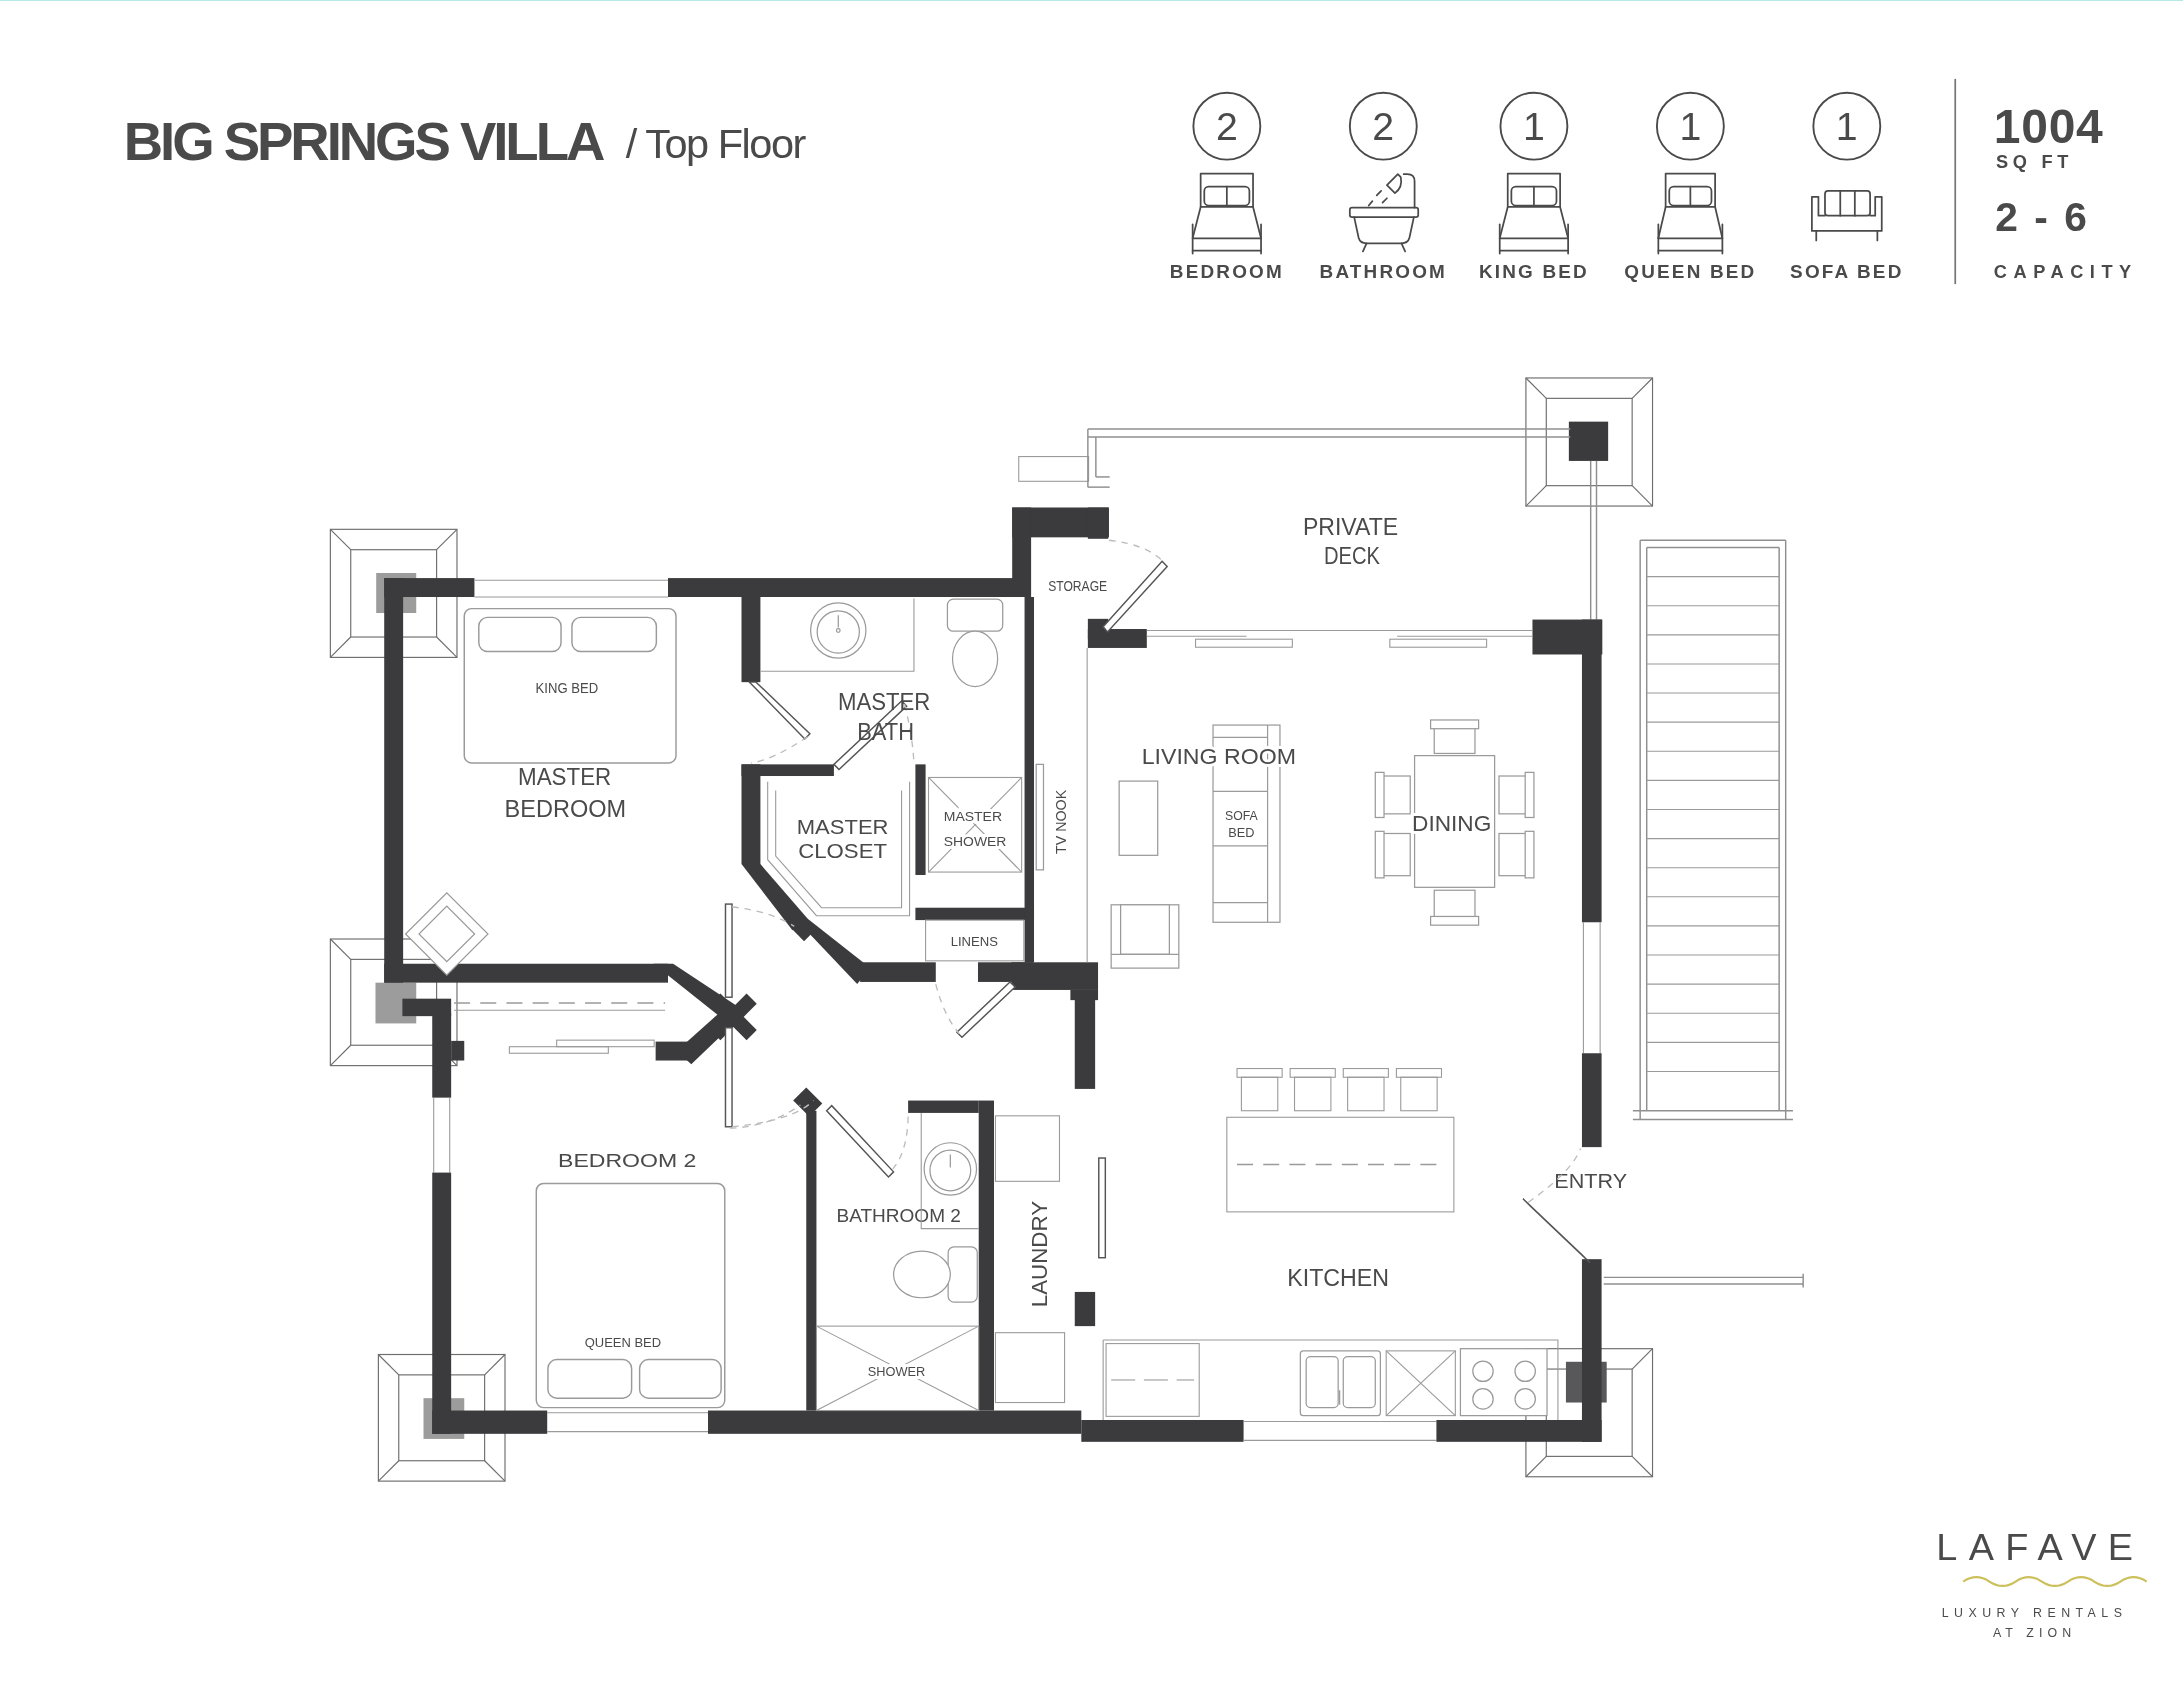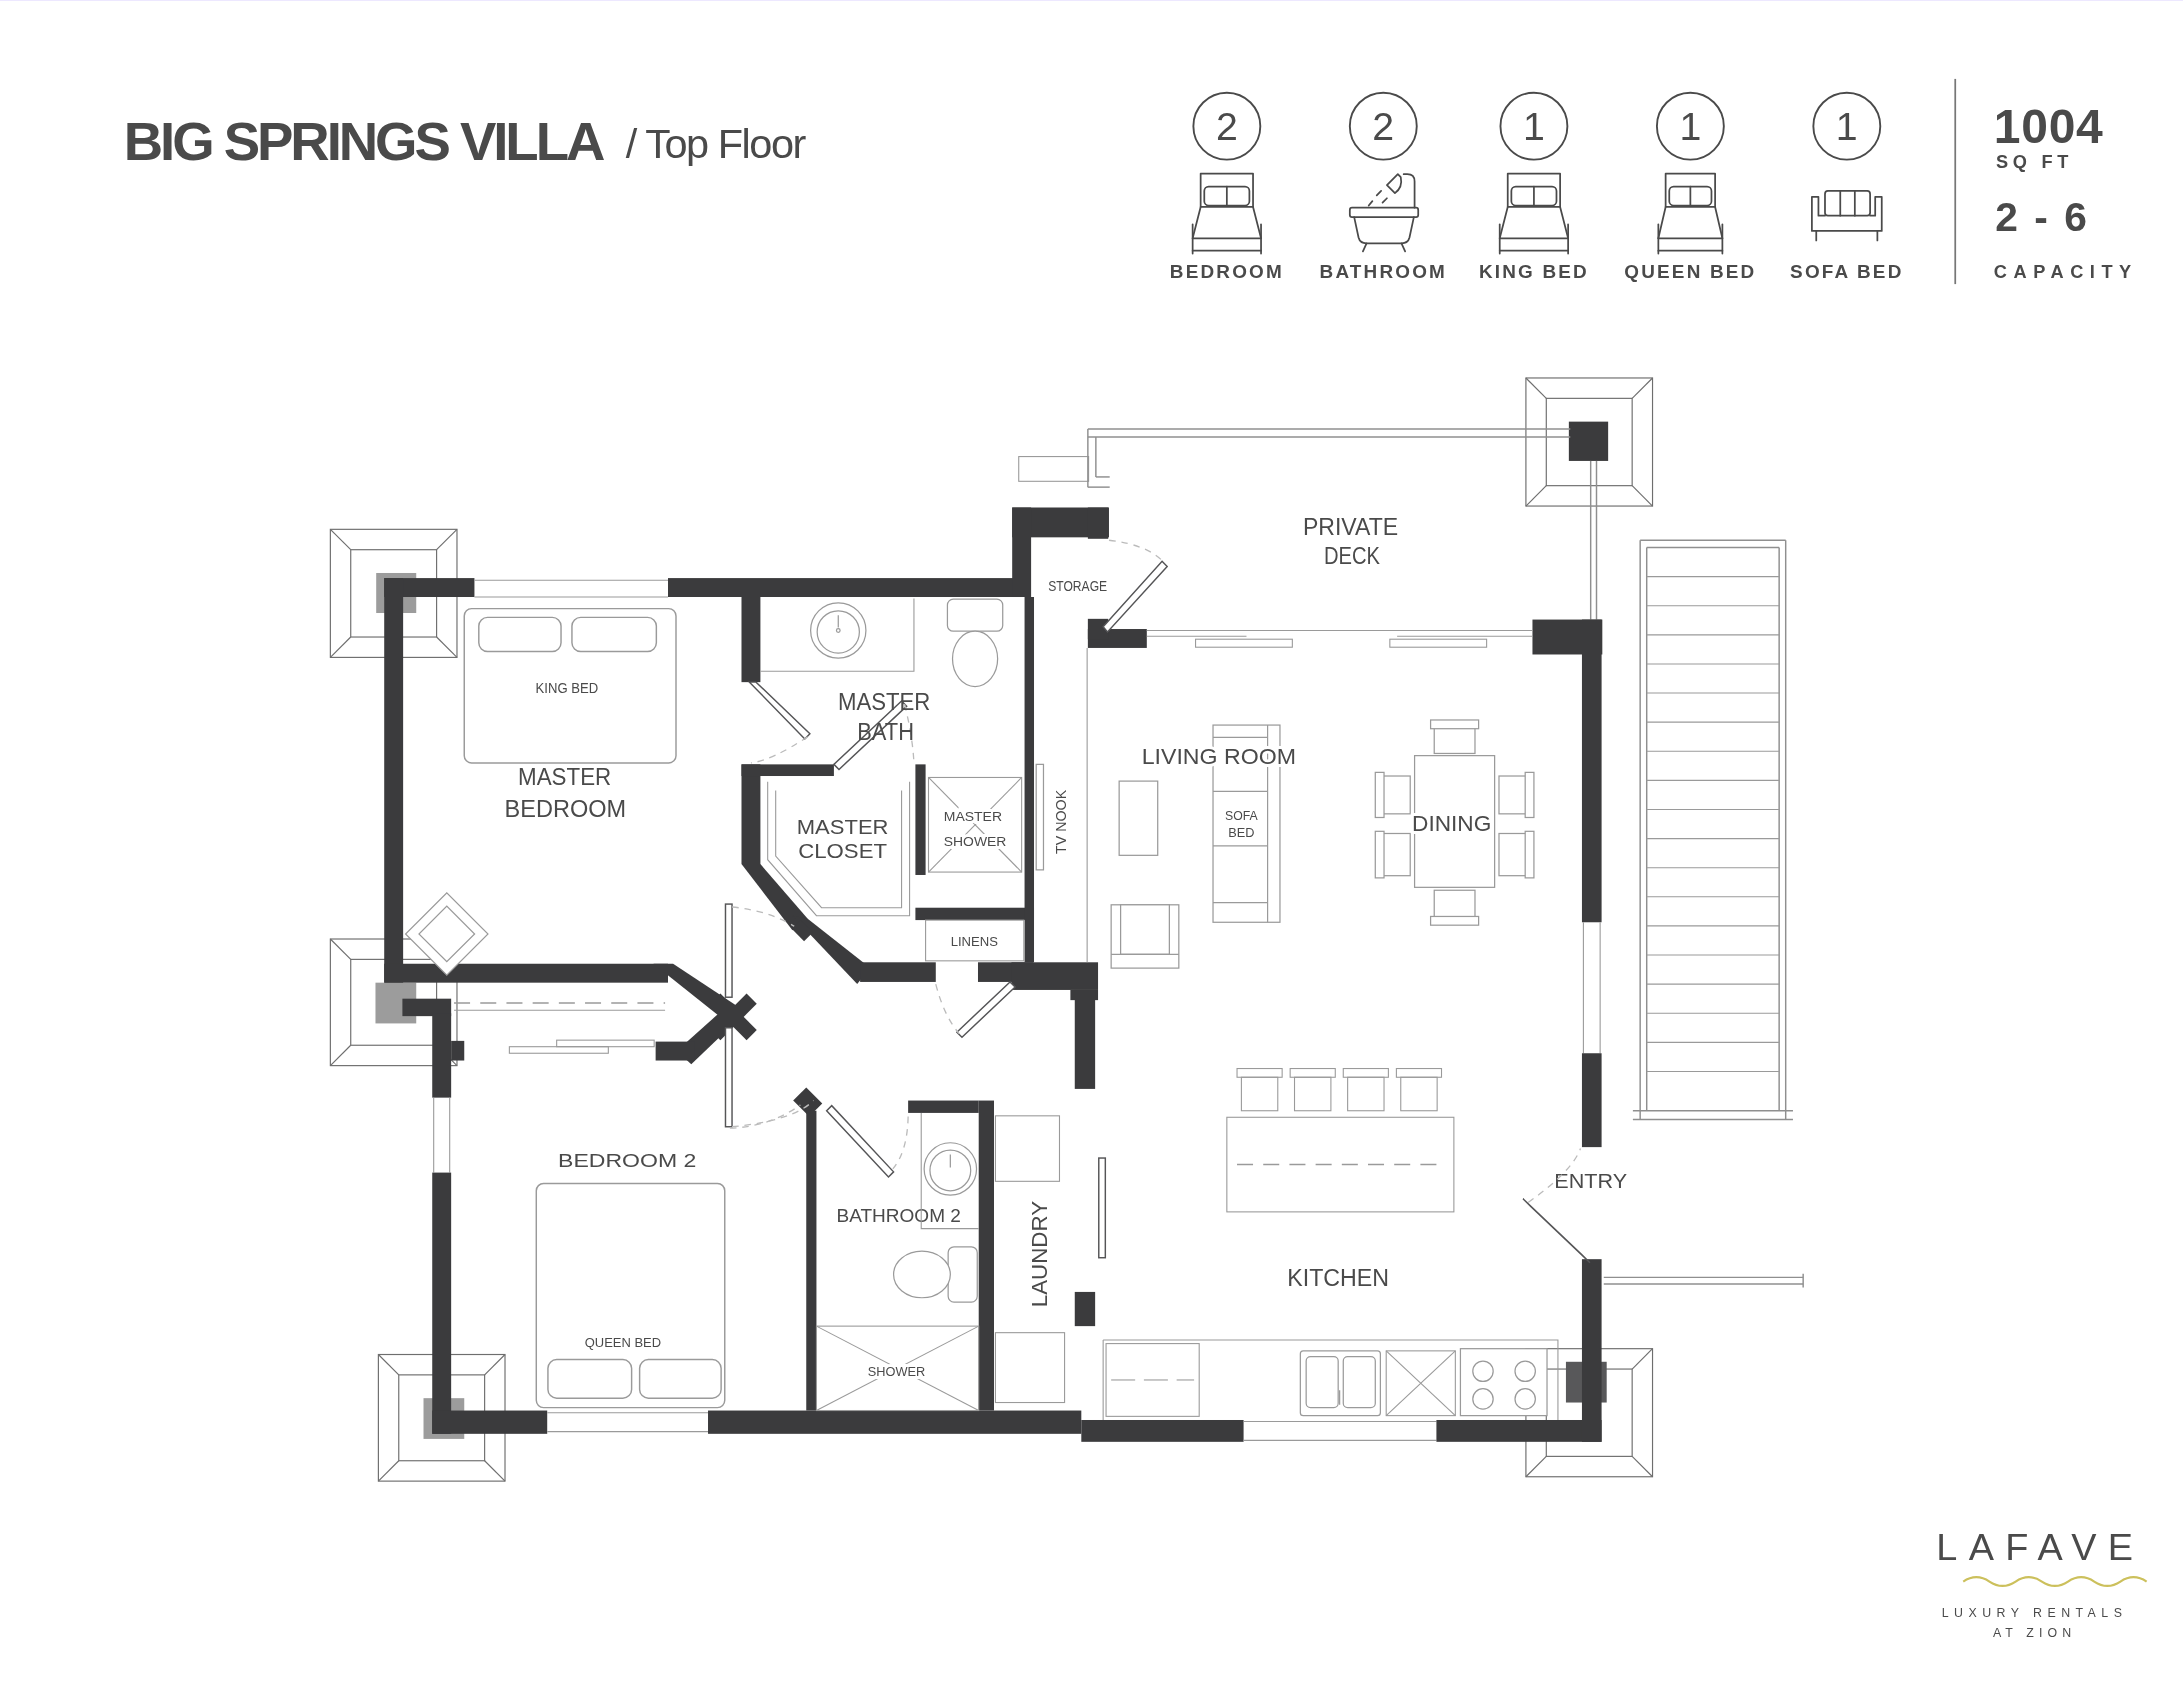--- a/index.html
+++ b/index.html
@@ -1,16 +1,16 @@
 <!DOCTYPE html>
 <html style="font-size:11.6px"><head>
 <meta charset="utf-8">
 <style>
   html,body{margin:0;padding:0;background:#ffffff;}
-  #page{position:relative;width:2183px;height:1683px;background:#c4b5fd;overflow:hidden;}
+  #page{position:relative;width:2183px;height:1683px;background:#14b8a6;overflow:hidden;}
   svg text{font-family:"Liberation Sans",sans-serif;fill:#4a4a4a;}
 </style>
 </head>
 <body>
 <div id="page">
 <svg width="2183" height="1683" viewBox="0 0 3000 2312" xmlns="http://www.w3.org/2000/svg">
 <defs>
 <style>
  .w{fill:#3b3b3d;stroke:none;}
  .thin{stroke:#8f8f8f;stroke-width:2;fill:none;}

